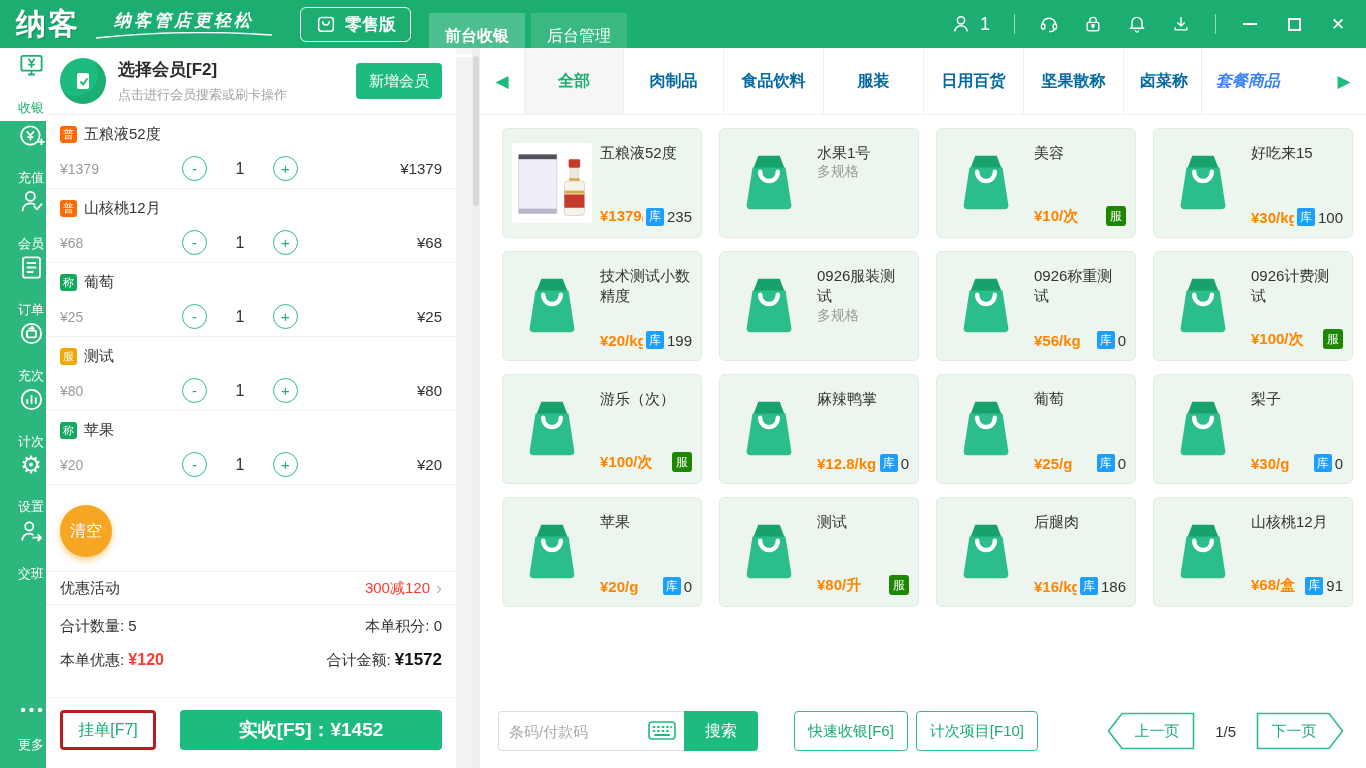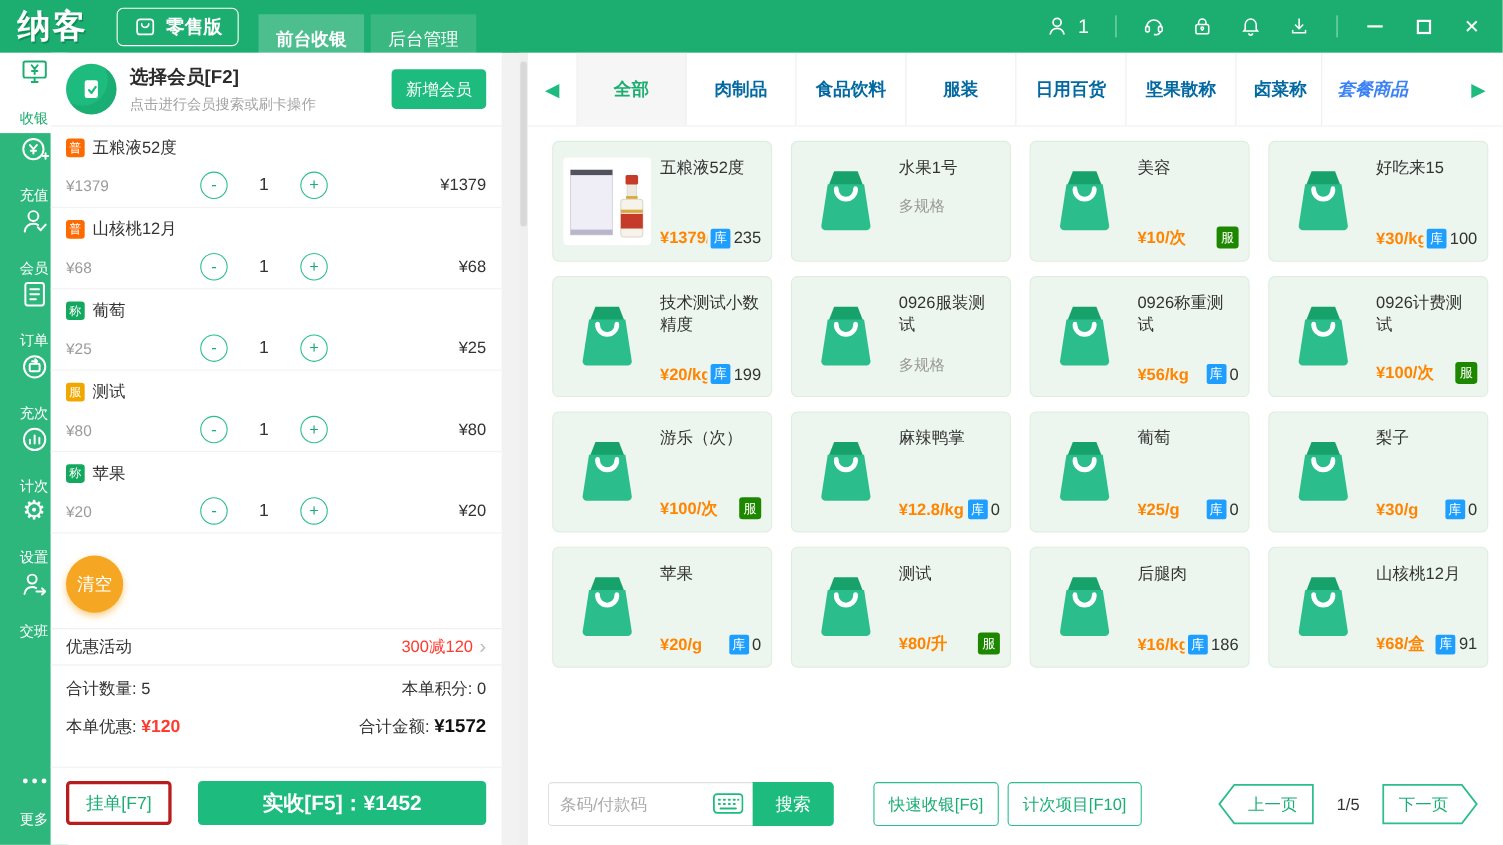--- a/index.html
+++ b/index.html
@@ -81,21 +81,21 @@
   .cat-tab.sel { background:#f6f6f6; color:#1CAE70; }
   .cat-tab.clip { width:78px; overflow:hidden; justify-content:flex-start; padding-left:16px; }
   .cat-tab.hot { color:#3b82f6; width:92px; border-right:none;font-style:italic; }
 
   .grid-wrap { flex:1; padding:13px 0 0 22px; }
   .p-grid { display:grid; grid-template-columns:repeat(4, 200px); grid-auto-rows:110px; column-gap:17px; row-gap:13px; }
   .p-card { background:#EDF6EE; border:1px solid #DEEDDE; border-radius:6px; display:flex; padding:9px; cursor:pointer; overflow:hidden; }
   .p-img { width:80px; height:80px; flex:none; align-self:center; display:flex; align-items:center; justify-content:center; }
   .p-info { flex:1; margin-left:8px; display:flex; flex-direction:column; min-width:0; padding-top:5px; }
   .p-name { font-size:15px; color:#333; line-height:1.35; }
-  .p-spec { font-size:14px; color:#9a9a9a; margin-top:16px; }
+  .p-spec { font-size:14px; color:#9a9a9a; }
   .p-footer { margin-top:auto; display:flex; align-items:center; white-space:nowrap; padding-bottom:2px; }
   .p-price { color:#FF8400; font-size:15px; font-weight:bold; overflow:hidden; flex-shrink:1; margin-right:auto; }
   .stock-badge { width:18px; height:18px; background:#1E9FFF; color:#fff; font-size:12px; border-radius:2px; display:flex; align-items:center; justify-content:center; flex:none; margin-left:3px; }
   .stock-num { font-size:15px; color:#333; margin-left:3px; flex:none; }
   .serv-badge { width:20px; height:20px; background:#1E8700; color:#fff; font-size:12px; border-radius:3px; display:flex; align-items:center; justify-content:center; flex:none; margin-left:auto; }
 
   
   .bottom-bar { flex:none; height:66px; display:flex; align-items:center; padding:0 22px 8px 18px; }
   .input-group { display:flex; align-items:center; }
   .barcode-box { position:relative; }
@@ -107,20 +107,26 @@
   .quick { margin-left:36px; } .count-proj { margin-left:8px; }
   .pager { margin-left:auto; display:flex; align-items:center; }
   .page-ind { font-size:15px; color:#333; margin:0 20px; }
   .pg-btn { cursor:pointer; }
 </style>
 </head>
 <body>
 
 <div class="topbar">
   <div class="logo">纳客</div>
+  <div class="slogan-wrap">
+    <div class="slogan">纳客管店更轻松</div>
+    <svg width="180" height="8" viewBox="0 0 180 8">
+        <path d="M2 6 Q90 -3 178 3" stroke="#fff" stroke-width="1.5" fill="none"></path>
+      </svg>
+  </div>
   <div class="edition">
     <svg width="22" height="22" viewBox="0 0 24 24" fill="none" stroke="#fff" stroke-width="1.7">
       <rect x="4" y="5" width="16" height="15" rx="3"></rect>
         <path d="M8.5 9.5a3.5 3.5 0 0 0 7 0" stroke-linecap="round"></path>
     </svg>
     <span>零售版</span>
   </div>
   <div class="tb-tabs">
     <div class="tb-tab active">前台收银</div>
     <div class="tb-tab">后台管理</div>

